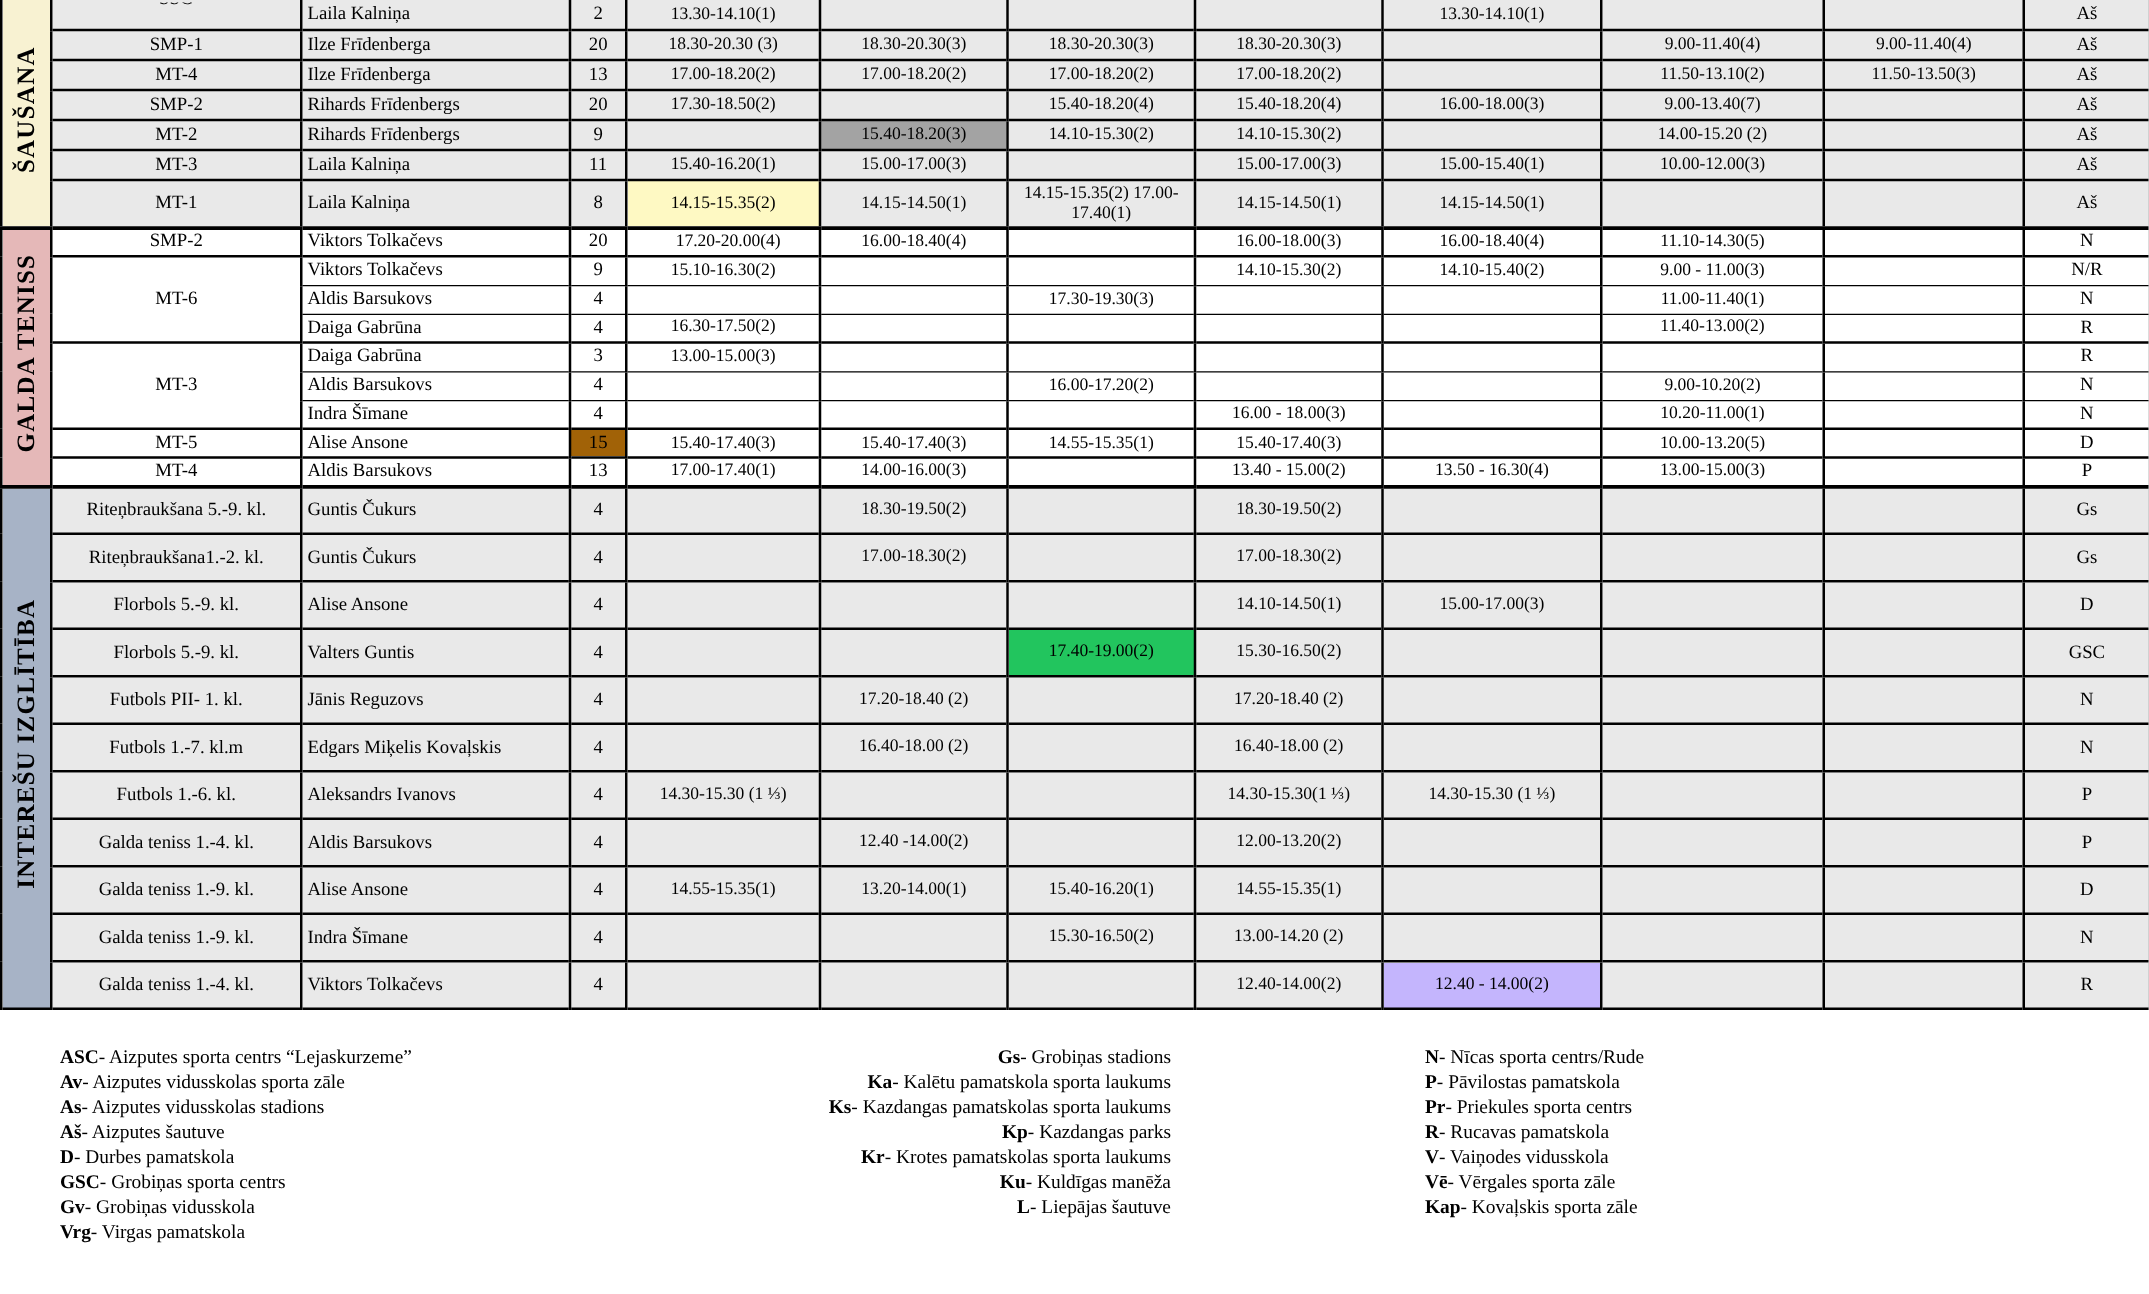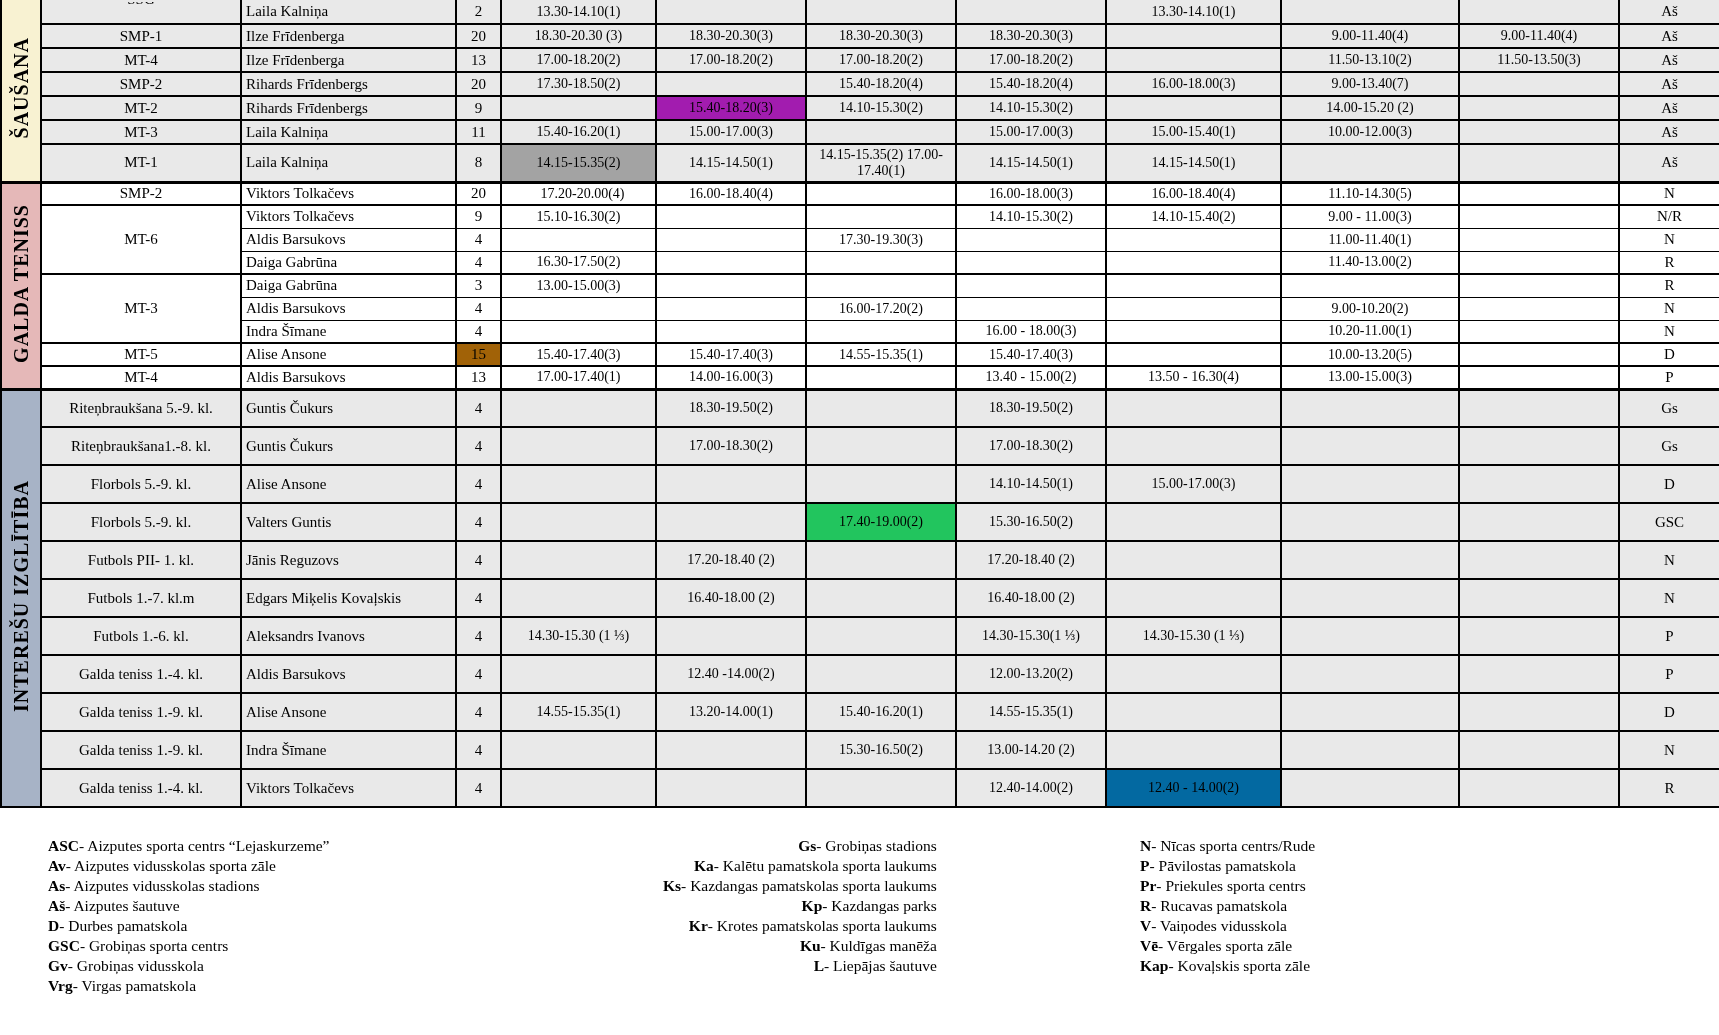--- a/index.html
+++ b/index.html
@@ -104,21 +104,21 @@
           <td class="c-day" style="background: rgb(233, 233, 233);">16.00-18.00(3)</td>
           <td class="c-day" style="background: rgb(233, 233, 233);">9.00-13.40(7)</td>
           <td class="c-day" style="background: rgb(233, 233, 233);"></td>
           <td class="c-loc" style="background: rgb(233, 233, 233);">Aš</td>
         </tr>
         <tr class="h24 major">
           <td class="c-group" rowspan="1" style="background: rgb(233, 233, 233);"><span>MT-2</span></td>
           <td class="c-name" style="background: rgb(233, 233, 233);">Rihards Frīdenbergs</td>
           <td class="c-count" style="background: rgb(233, 233, 233);">9</td>
           <td class="c-day" style="background: rgb(233, 233, 233);"></td>
-          <td class="c-day" style="background: #a21caf;">15.40-18.20(3)</td>
+          <td class="c-day" style="background: #a3a3a3;">15.40-18.20(3)</td>
           <td class="c-day" style="background: rgb(233, 233, 233);">14.10-15.30(2)</td>
           <td class="c-day" style="background: rgb(233, 233, 233);">14.10-15.30(2)</td>
           <td class="c-day" style="background: rgb(233, 233, 233);"></td>
           <td class="c-day" style="background: rgb(233, 233, 233);">14.00-15.20 (2)</td>
           <td class="c-day" style="background: rgb(233, 233, 233);"></td>
           <td class="c-loc" style="background: rgb(233, 233, 233);">Aš</td>
         </tr>
         <tr class="h24 major">
           <td class="c-group" rowspan="1" style="background: rgb(233, 233, 233);"><span>MT-3</span></td>
           <td class="c-name" style="background: rgb(233, 233, 233);">Laila Kalniņa</td>
@@ -129,21 +129,21 @@
           <td class="c-day" style="background: rgb(233, 233, 233);">15.00-17.00(3)</td>
           <td class="c-day" style="background: rgb(233, 233, 233);">15.00-15.40(1)</td>
           <td class="c-day" style="background: rgb(233, 233, 233);">10.00-12.00(3)</td>
           <td class="c-day" style="background: rgb(233, 233, 233);"></td>
           <td class="c-loc" style="background: rgb(233, 233, 233);">Aš</td>
         </tr>
         <tr class="h38 major">
           <td class="c-group" rowspan="1" style="background: rgb(233, 233, 233);"><span>MT-1</span></td>
           <td class="c-name" style="background: rgb(233, 233, 233);">Laila Kalniņa</td>
           <td class="c-count" style="background: rgb(233, 233, 233);">8</td>
-          <td class="c-day" style="background: #a3a3a3;">14.15-15.35(2)</td>
+          <td class="c-day" style="background: #fef9c3;">14.15-15.35(2)</td>
           <td class="c-day" style="background: rgb(233, 233, 233);">14.15-14.50(1)</td>
           <td class="c-day" style="background: rgb(233, 233, 233);">14.15-15.35(2) 17.00-17.40(1)</td>
           <td class="c-day" style="background: rgb(233, 233, 233);">14.15-14.50(1)</td>
           <td class="c-day" style="background: rgb(233, 233, 233);">14.15-14.50(1)</td>
           <td class="c-day" style="background: rgb(233, 233, 233);"></td>
           <td class="c-day" style="background: rgb(233, 233, 233);"></td>
           <td class="c-loc" style="background: rgb(233, 233, 233);">Aš</td>
         </tr>
         <tr class="h23 secstart">
           <td class="c-sec" rowspan="9" style="background: rgb(229, 184, 184);"><span>GALDA TENISS</span></td>
@@ -267,21 +267,21 @@
           <td class="c-day" style="background: rgb(233, 233, 233);"></td>
           <td class="c-day" style="background: rgb(233, 233, 233);">18.30-19.50(2)</td>
           <td class="c-day" style="background: rgb(233, 233, 233);"></td>
           <td class="c-day" style="background: rgb(233, 233, 233);">18.30-19.50(2)</td>
           <td class="c-day" style="background: rgb(233, 233, 233);"></td>
           <td class="c-day" style="background: rgb(233, 233, 233);"></td>
           <td class="c-day" style="background: rgb(233, 233, 233);"></td>
           <td class="c-loc" style="background: rgb(233, 233, 233);">Gs</td>
         </tr>
         <tr class="h38 major">
-          <td class="c-group" rowspan="1" style="background: rgb(233, 233, 233);"><span>Riteņbraukšana1.-8. kl.</span></td>
+          <td class="c-group" rowspan="1" style="background: rgb(233, 233, 233);"><span>Riteņbraukšana1.-2. kl.</span></td>
           <td class="c-name" style="background: rgb(233, 233, 233);">Guntis Čukurs</td>
           <td class="c-count" style="background: rgb(233, 233, 233);">4</td>
           <td class="c-day" style="background: rgb(233, 233, 233);"></td>
           <td class="c-day" style="background: rgb(233, 233, 233);">17.00-18.30(2)</td>
           <td class="c-day" style="background: rgb(233, 233, 233);"></td>
           <td class="c-day" style="background: rgb(233, 233, 233);">17.00-18.30(2)</td>
           <td class="c-day" style="background: rgb(233, 233, 233);"></td>
           <td class="c-day" style="background: rgb(233, 233, 233);"></td>
           <td class="c-day" style="background: rgb(233, 233, 233);"></td>
           <td class="c-loc" style="background: rgb(233, 233, 233);">Gs</td>
@@ -391,21 +391,21 @@
           <td class="c-loc" style="background: rgb(233, 233, 233);">N</td>
         </tr>
         <tr class="h38 major">
           <td class="c-group" rowspan="1" style="background: rgb(233, 233, 233);"><span>Galda teniss 1.-4. kl.</span></td>
           <td class="c-name" style="background: rgb(233, 233, 233);">Viktors Tolkačevs</td>
           <td class="c-count" style="background: rgb(233, 233, 233);">4</td>
           <td class="c-day" style="background: rgb(233, 233, 233);"></td>
           <td class="c-day" style="background: rgb(233, 233, 233);"></td>
           <td class="c-day" style="background: rgb(233, 233, 233);"></td>
           <td class="c-day" style="background: rgb(233, 233, 233);">12.40-14.00(2)</td>
-          <td class="c-day" style="background: #0369a1;">12.40 - 14.00(2)</td>
+          <td class="c-day" style="background: #c4b5fd;">12.40 - 14.00(2)</td>
           <td class="c-day" style="background: rgb(233, 233, 233);"></td>
           <td class="c-day" style="background: rgb(233, 233, 233);"></td>
           <td class="c-loc" style="background: rgb(233, 233, 233);">R</td>
         </tr>
       </tbody>
   </table>
   <div class="legend">
     <div class="lcol lc1" id="lcol1">
         <div class="lrow"><b>ASC</b><span>- Aizputes sporta centrs “Lejaskurzeme”</span></div>
         <div class="lrow"><b>Av</b><span>- Aizputes vidusskolas sporta zāle</span></div>

